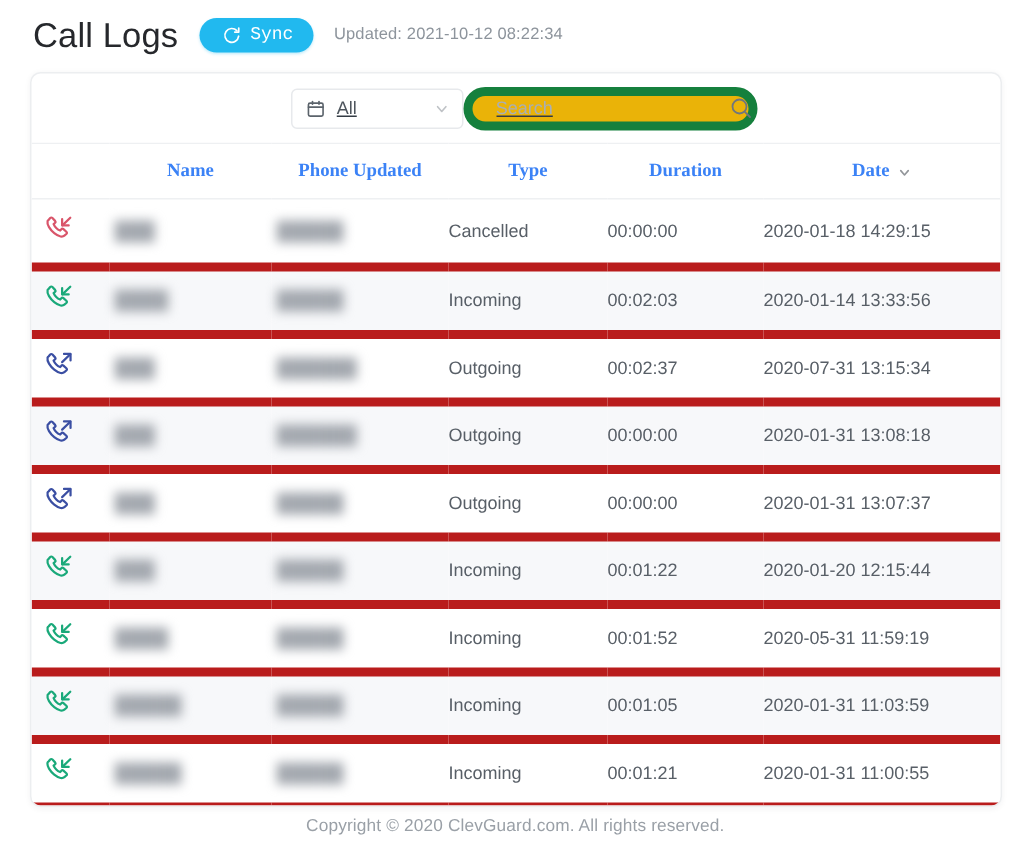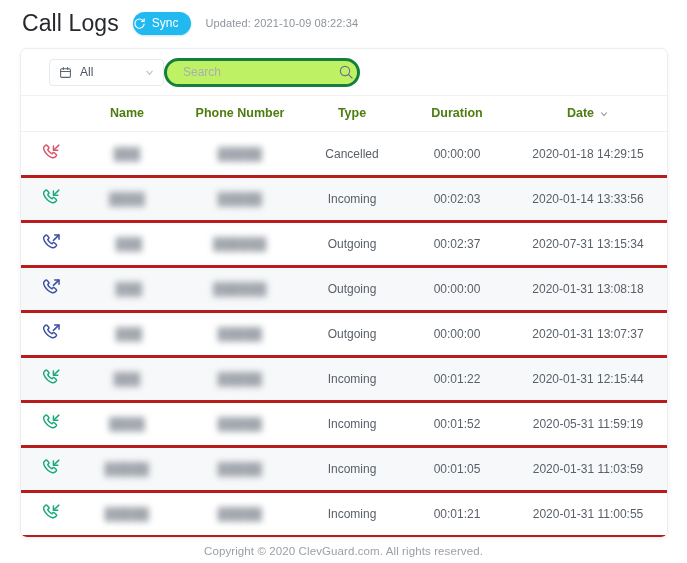--- a/index.html
+++ b/index.html
@@ -48,23 +48,23 @@
   .sync-button {
     display: inline-flex;
     align-items: center;
     justify-content: center;
     gap: 6px;
     background: #21b9ef;
     color: #ffffff;
     border: none;
     border-radius: 14px;
     height: 23px;
-    padding: 0 13px 0 0;
+    padding: 0 13px 0 15px;
     font-size: 12px;
-    font-family: Liberation Sans, sans-serif;
+    font-family: Liberation Mono, monospace;
     cursor: pointer;
     box-shadow: 0 1px 2px rgba(33,185,239,0.30);
   }
   .sync-button .sync-icon { display: inline-flex; align-items: center; }
   .sync-label { line-height: 1; }
 
   .updated-text {
     font-size: 11px;
     color: #8d949c;
     letter-spacing: 0.1px;
@@ -86,22 +86,23 @@
     display: flex;
     flex-direction: column;
   }
 
   
   .toolbar {
     height: 46px;
     flex: 0 0 46px;
     display: flex;
     align-items: center;
-    justify-content: flex-start;
+    justify-content: center;
     padding: 0 18px 0 28px;
+    text-decoration: underline;
   }
 
   .filter-select {
     display: flex;
     align-items: center;
     gap: 8px;
     width: 115px;
     height: 27px;
     padding: 0 8px 0 9px;
     border: 1px solid #e7e9ec;
@@ -113,23 +114,23 @@
   }
   .filter-select .cal-icon { display: inline-flex; flex: 0 0 auto; }
   .filter-value { flex: 1 1 auto; line-height: 1; color: #4e555d; }
   .filter-select .chev { display: inline-flex; flex: 0 0 auto; opacity: .55; }
 
   .search-box {
     display: flex;
     align-items: center;
     width: 196px;
     height: 29px;
-    border: 3px solid #15803d;
+    border: 6px solid #15803d;
     border-radius: 15px;
-    background: #bef264;
+    background: #eab308;
     padding: 0 12px 0 16px;
   }
   .search-input {
     flex: 1 1 auto;
     border: none;
     outline: none;
     background: transparent;
     font-size: 12px;
     font-family: "Liberation Sans", sans-serif;
     color: #4e555d;
@@ -143,44 +144,44 @@
     overflow: hidden;
   }
   table.calllog {
     width: 100%;
     border-collapse: collapse;
     table-layout: fixed;
   }
   table.calllog thead th {
     font-size: 12.5px;
     font-weight: bold;
-    color: #4d7c0f;
+    color: #3b82f6;
     padding: 10px 0 11px;
     border-top: 1px solid #eef0f2;
     border-bottom: 1px solid #eef0f2;
     background: #ffffff;
     text-align: center;
     white-space: nowrap;
+    font-family: Liberation Serif, serif;
   }
   .th-inner { display: inline-flex; align-items: center; gap: 5px; justify-content: center; }
   .sort-chev { display: inline-flex; opacity: .6; position: relative; top: 1px; }
 
   col.c-icon  { width: 52px; }
   col.c-name  { width: 108px; }
   col.c-phone { width: 118px; }
   col.c-type  { width: 106px; }
   col.c-dur   { width: 104px; }
   col.c-date  { width: 158px; }
 
   table.calllog tbody td {
     height: 45px;
     font-size: 12px;
     color: #585f67;
-    text-align: center;
-    border-bottom: 3px solid #b91c1c;
+    border-bottom: 6px solid #b91c1c;
     vertical-align: middle;
   }
   table.calllog tbody tr:nth-child(even) td { background: #f7f8fa; }
   table.calllog tbody tr:nth-child(odd)  td { background: #ffffff; }
 
   td.icon-cell { padding-left: 8px; }
   .call-icon { display: inline-flex; align-items: center; justify-content: center; }
 
   
   .blurred {
@@ -221,21 +222,21 @@
     <button class="sync-button">
       <span class="sync-icon">
         <svg width="13" height="13" viewBox="0 0 24 24" fill="none" stroke="#ffffff" stroke-width="2.1" stroke-linecap="round" stroke-linejoin="round">
           <path d="M20.5 13.2A8.5 8.5 0 1 1 18.3 6.4"></path>
           <polyline points="20.6,3.2 20.6,8.1 15.7,8.1"></polyline>
         </svg>
       </span>
       <span class="sync-label">Sync</span>
     </button>
 
-    <div class="updated-text">Updated: 2021-10-09 08:22:34</div>
+    <div class="updated-text">Updated: 2021-10-12 08:22:34</div>
   </div>
 
   <div class="card">
 
     <div class="toolbar">
 
       <div class="filter-select">
         <span class="cal-icon">
           <svg width="13" height="13" viewBox="0 0 24 24" fill="none" stroke="#5b636b" stroke-width="2" stroke-linecap="round" stroke-linejoin="round">
             <rect x="3" y="5" width="18" height="16" rx="2"></rect>
@@ -277,21 +278,21 @@
         <thead>
           <tr>
             <th></th>
             <th>
               <span class="th-inner">
                   <span>Name</span>
                 </span>
             </th>
             <th>
               <span class="th-inner">
-                  <span>Phone Number</span>
+                  <span>Phone Updated</span>
                 </span>
             </th>
             <th>
               <span class="th-inner">
                   <span>Type</span>
                 </span>
             </th>
             <th>
               <span class="th-inner">
                   <span>Duration</span>
@@ -385,21 +386,21 @@
                   <svg width="21" height="21" viewBox="0 0 24 24" fill="none" stroke="#1aa97a" stroke-width="1.7" stroke-linecap="round" stroke-linejoin="round">
                     <path d="M3.1 6.2c-.3 1.3.1 2.9 1.1 4.6 1 1.7 2.4 3.3 4 4.6 1.6 1.3 3.3 2.2 4.8 2.5 1.2.2 2.2 0 2.9-.6l1.5-1.3c.5-.5.5-1.2 0-1.7l-2.2-2c-.5-.4-1.2-.4-1.6.1l-.9 1c-1-.4-2.1-1.1-3-2-.9-.9-1.6-1.9-2-2.9l1-.9c.5-.4.5-1.1.1-1.6l-2-2.2c-.5-.5-1.2-.5-1.7 0L4 5.1c-.5.3-.8.7-.9 1.1z"></path>
                     <polyline points="20.4,3.6 14.4,9.4"></polyline>
                     <polyline points="19.2,9.5 14.2,9.5 14.2,4.6"></polyline>
                   </svg>
                 </span></td>
               <td><span class="blurred" style="width:38px">&nbsp;███&nbsp;</span></td>
               <td><span class="blurred" style="width:58px">&nbsp;█████&nbsp;</span></td>
               <td class="cell-type"><span>Incoming</span></td>
               <td class="cell-dur"><span>00:01:22</span></td>
-              <td class="cell-date"><span>2020-01-31 12:15:44</span></td>
+              <td class="cell-date"><span>2020-01-20 12:15:44</span></td>
             </tr>
             <tr>
               <td class="icon-cell"><span class="call-icon">
                   <svg width="21" height="21" viewBox="0 0 24 24" fill="none" stroke="#1aa97a" stroke-width="1.7" stroke-linecap="round" stroke-linejoin="round">
                     <path d="M3.1 6.2c-.3 1.3.1 2.9 1.1 4.6 1 1.7 2.4 3.3 4 4.6 1.6 1.3 3.3 2.2 4.8 2.5 1.2.2 2.2 0 2.9-.6l1.5-1.3c.5-.5.5-1.2 0-1.7l-2.2-2c-.5-.4-1.2-.4-1.6.1l-.9 1c-1-.4-2.1-1.1-3-2-.9-.9-1.6-1.9-2-2.9l1-.9c.5-.4.5-1.1.1-1.6l-2-2.2c-.5-.5-1.2-.5-1.7 0L4 5.1c-.5.3-.8.7-.9 1.1z"></path>
                     <polyline points="20.4,3.6 14.4,9.4"></polyline>
                     <polyline points="19.2,9.5 14.2,9.5 14.2,4.6"></polyline>
                   </svg>
                 </span></td>
               <td><span class="blurred" style="width:44px">&nbsp;████&nbsp;</span></td>

